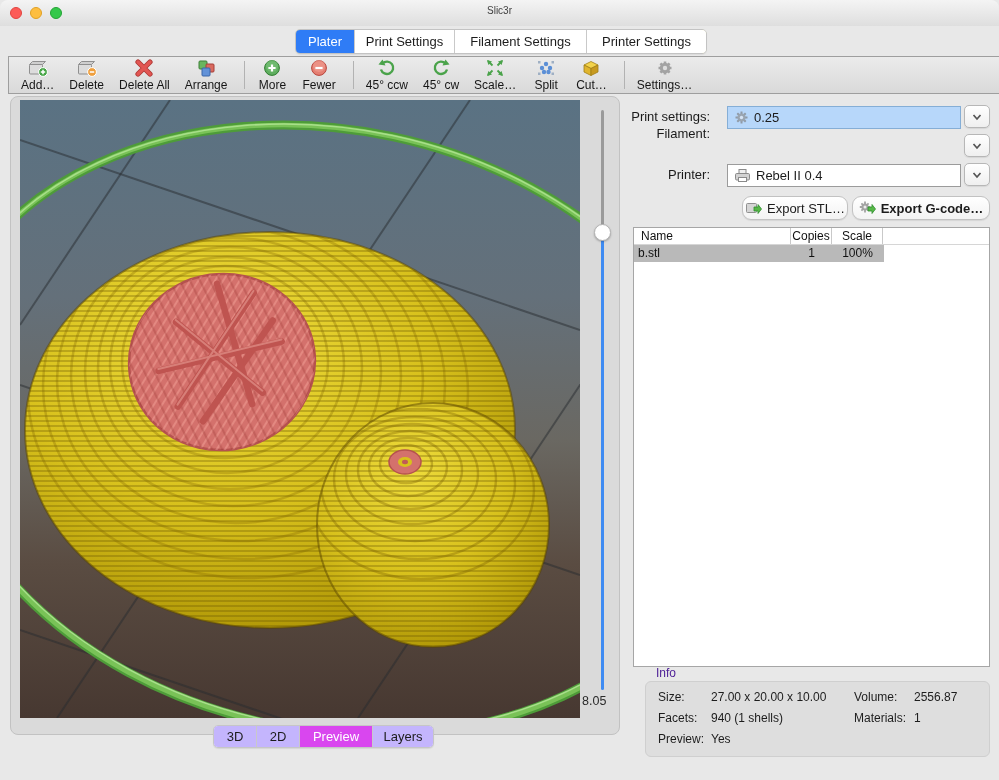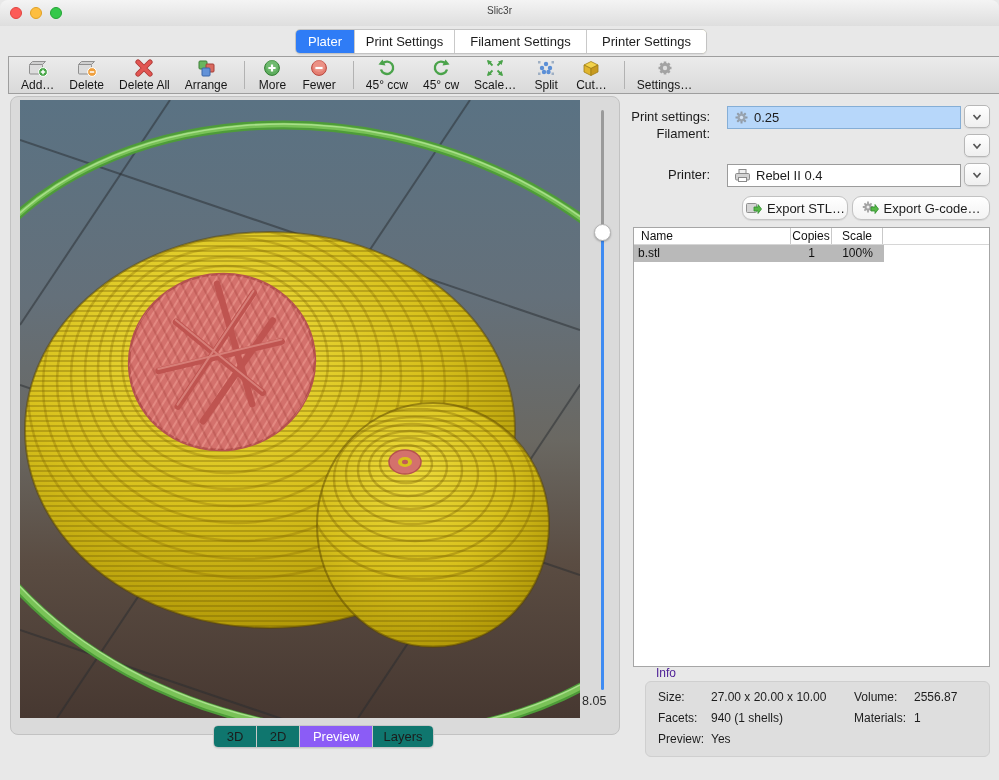--- a/index.html
+++ b/index.html
@@ -52,24 +52,24 @@
   .sl-track-top{position:absolute;left:8px;top:2px;width:3px;height:122px;background:#9a9a9a;border-radius:2px;}
   .sl-track-bot{position:absolute;left:8px;top:124px;width:3px;height:458px;background:#3e8bf2;border-radius:2px;}
   .sl-thumb{position:absolute;left:1px;top:116px;width:17px;height:17px;border-radius:50%;
     background:#fff;border:1px solid #b3b3b3;box-sizing:border-box;box-shadow:0 1px 2px rgba(0,0,0,0.25);}
   .sl-value{position:absolute;left:582px;top:694px;width:36px;font-size:12.5px;color:#2a2a2a;}
 
   
   .seg-views{position:absolute;left:213px;top:725px;height:21px;display:flex;
     border:1px solid #c6c6c6;border-radius:5px;overflow:hidden;background:#fff;
     box-shadow:0 1px 1px rgba(0,0,0,0.08);}
-  .seg-view{height:21px;line-height:21px;font-size:13px;text-align:center;background:#0f766e;
+  .seg-view{height:21px;line-height:21px;font-size:13px;text-align:center;background:#c4b5fd;
     border-right:1px solid #c9c9c9;}
   .seg-view:last-child{border-right:none;}
-  .seg-view.sel{background:#8b5cf6;color:#fff;}
+  .seg-view.sel{background:#d946ef;color:#fff;}
 
   
   .form-label{position:absolute;width:110px;text-align:right;font-size:13px;color:#1a1a1a;}
   .combo{position:absolute;left:727px;width:232px;height:21px;background:#fff;border:1px solid #9b9b9b;
     display:flex;align-items:center;font-size:13px;box-sizing:content-box;}
   .combo.hl{background:#b7d7fa;border-color:#85aed6;}
   .combo .c-icon{margin:0 5px 0 6px;display:flex;}
   .combo.pad-noicon{padding-left:36px;}
   .drop-btn{position:absolute;left:964px;width:26px;height:23px;border:1px solid #b7b7b7;border-radius:5px;
     background:linear-gradient(#ffffff,#efefef);display:flex;align-items:center;justify-content:center;
@@ -432,21 +432,21 @@
     </svg>
   </div>
 
   <div class="push-btn" style="left:742px;width:106px;">
     <svg width="17" height="16" viewBox="0 0 17 16">
       <rect x="1.5" y="3.5" width="10" height="9" rx="1" fill="#d5d5d5" stroke="#909090"></rect>
       <polygon points="9,7 13,7 13,4.5 16.5,9 13,13.5 13,11 9,11" fill="#57b847" stroke="#2e8e2e" stroke-width="0.8"></polygon>
     </svg>
     <span>Export STL…</span>
   </div>
-  <div class="push-btn" style="left:852px;width:138px;">
+  <div class="push-btn" style="left:852px;width:138px;font-weight:bold;">
     <svg width="17" height="16" viewBox="0 0 17 16">
       <g stroke="#a3a3a3" stroke-width="1.8">
           <path d="M6,1.5 V12.5 M0.8,7 H11.2 M2.4,3.4 L9.6,10.6 M9.6,3.4 L2.4,10.6"></path>
         </g>
       <circle cx="6" cy="7" r="3.6" fill="#a3a3a3"></circle>
         <circle cx="6" cy="7" r="1.5" fill="#ededed"></circle>
       <polygon points="9,7 13,7 13,4.5 16.5,9 13,13.5 13,11 9,11" fill="#57b847" stroke="#2e8e2e" stroke-width="0.8"></polygon>
     </svg>
     <span>Export G-code…</span>
   </div>

